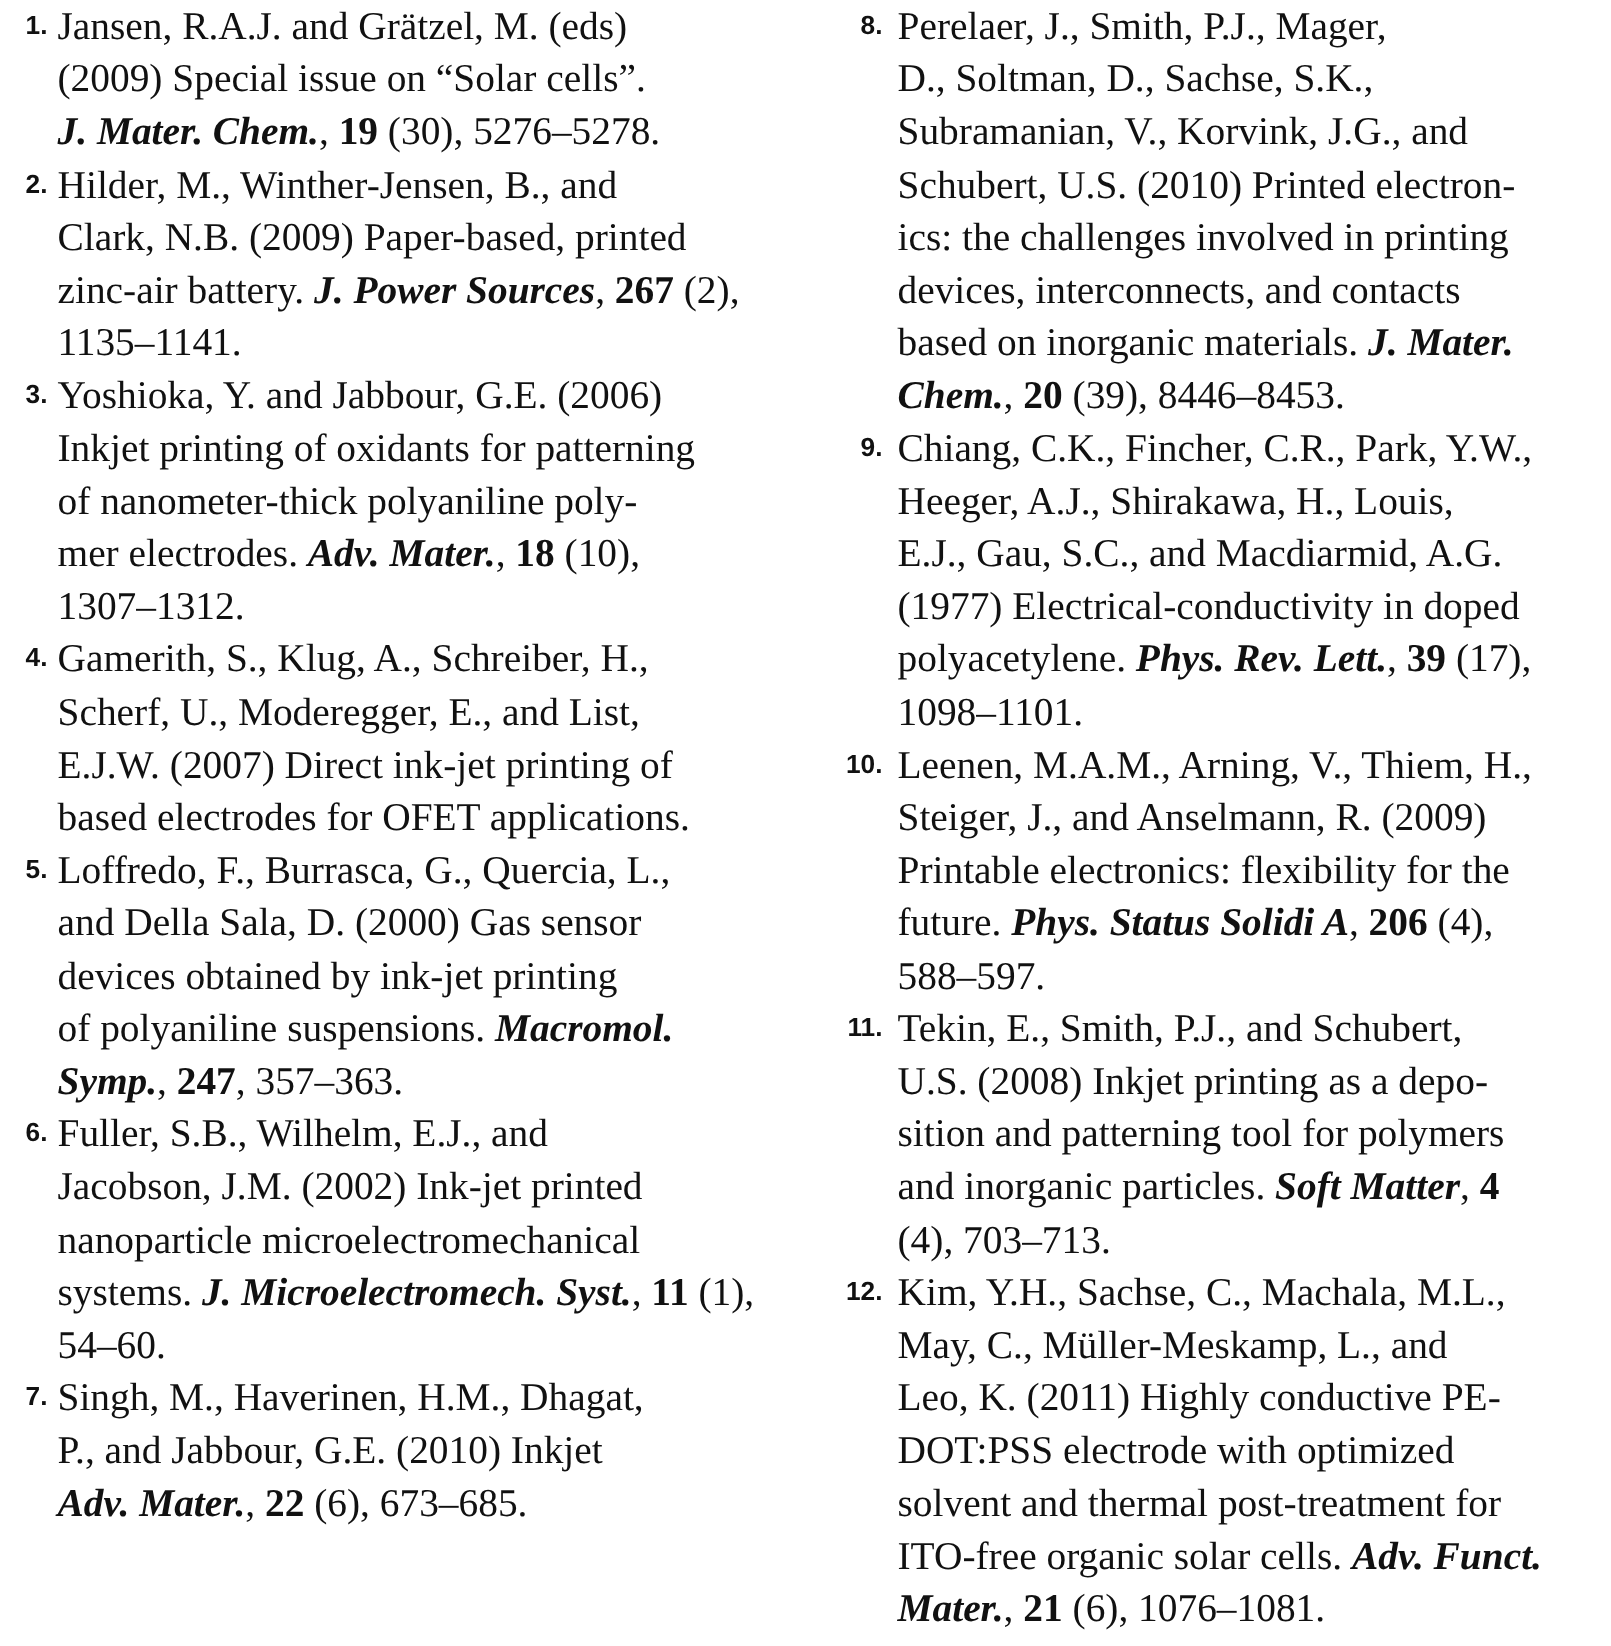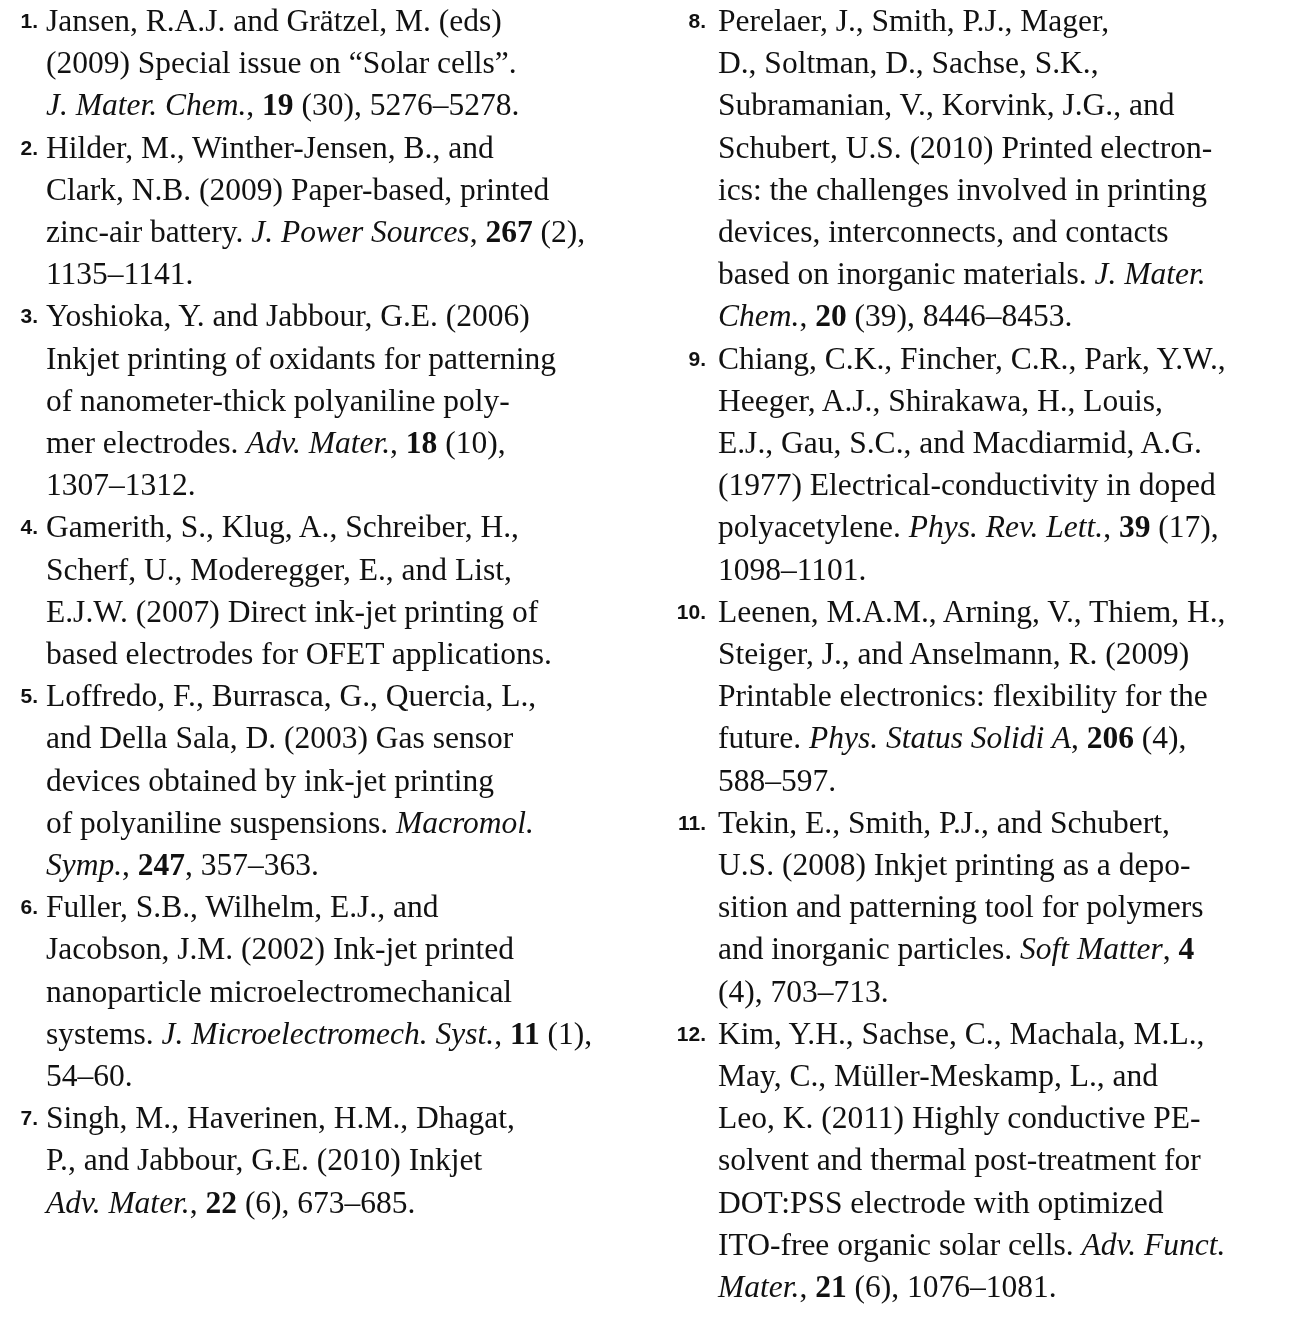--- a/index.html
+++ b/index.html
@@ -14,21 +14,21 @@
   .col-right { left: 660px; width: 629px; }
   .ref { position: relative; padding-left: 46px; font-size: 31.5px; line-height: 42.2px; }
   .col-right .ref { padding-left: 58px; }
   .num {
     position: absolute; left: 0; top: 0;
     font-family: "Liberation Sans", "DejaVu Sans", sans-serif;
     font-weight: bold; font-size: 21px; line-height: 42.2px;
     text-align: right; width: 38px;
   }
   .col-right .num { width: 46px; }
-  .i { font-style: italic; }
+  .i { font-style: italic; font-weight: bold; }
   .b { font-weight: bold; }
   .line { display: block; white-space: nowrap; }
 </style>
 </head>
 <body>
 
 <div class="page">
   <div class="col col-left" id="col-left">
       <div class="ref">
         <span class="num">1.</span>
@@ -54,21 +54,21 @@
       <div class="ref">
         <span class="num">4.</span>
         <span class="line"><span>Gamerith, S., Klug, A., Schreiber, H.,</span></span>
         <span class="line"><span>Scherf, U., Moderegger, E., and List,</span></span>
         <span class="line"><span>E.J.W. (2007) Direct ink-jet printing of</span></span>
         <span class="line"><span>based electrodes for OFET applications.</span></span>
       </div>
       <div class="ref">
         <span class="num">5.</span>
         <span class="line"><span>Loffredo, F., Burrasca, G., Quercia, L.,</span></span>
-        <span class="line"><span>and Della Sala, D. (2003) Gas sensor</span></span>
+        <span class="line"><span>and Della Sala, D. (2000) Gas sensor</span></span>
         <span class="line"><span>devices obtained by ink-jet printing</span></span>
         <span class="line"><span>of polyaniline suspensions. </span><span class="i">Macromol.</span></span>
         <span class="line"><span class="i">Symp.</span><span>, </span><span class="b">247</span><span>, 357–363.</span></span>
       </div>
       <div class="ref">
         <span class="num">6.</span>
         <span class="line"><span>Fuller, S.B., Wilhelm, E.J., and</span></span>
         <span class="line"><span>Jacobson, J.M. (2002) Ink-jet printed</span></span>
         <span class="line"><span>nanoparticle microelectromechanical</span></span>
         <span class="line"><span>systems. </span><span class="i">J. Microelectromech. Syst.</span><span>, </span><span class="b">11</span><span> (1),</span></span>
@@ -116,19 +116,19 @@
         <span class="line"><span>U.S. (2008) Inkjet printing as a depo-</span></span>
         <span class="line"><span>sition and patterning tool for polymers</span></span>
         <span class="line"><span>and inorganic particles. </span><span class="i">Soft Matter</span><span>, </span><span class="b">4</span></span>
         <span class="line"><span>(4), 703–713.</span></span>
       </div>
       <div class="ref">
         <span class="num">12.</span>
         <span class="line"><span>Kim, Y.H., Sachse, C., Machala, M.L.,</span></span>
         <span class="line"><span>May, C., Müller-Meskamp, L., and</span></span>
         <span class="line"><span>Leo, K. (2011) Highly conductive PE-</span></span>
+        <span class="line"><span>DOT:PSS electrode with optimized</span></span>
         <span class="line"><span>solvent and thermal post-treatment for</span></span>
-        <span class="line"><span>DOT:PSS electrode with optimized</span></span>
         <span class="line"><span>ITO-free organic solar cells. </span><span class="i">Adv. Funct.</span></span>
         <span class="line"><span class="i">Mater.</span><span>, </span><span class="b">21</span><span> (6), 1076–1081.</span></span>
       </div>
     </div>
 </div>
 
 </body></html>

